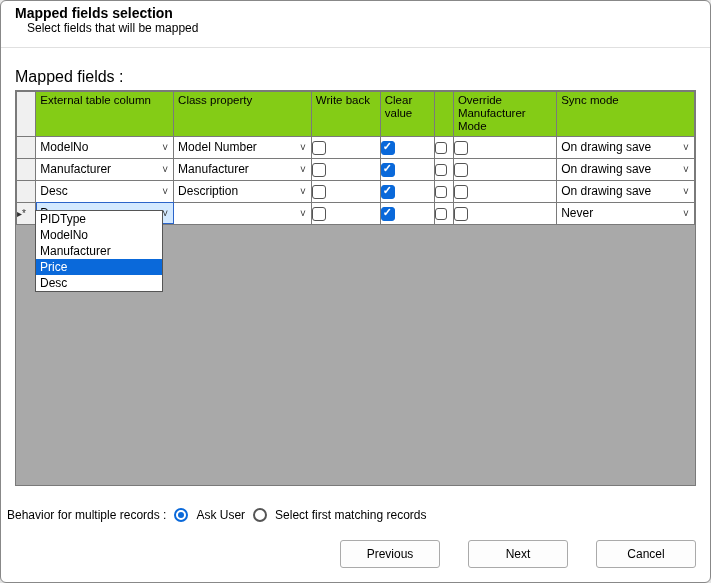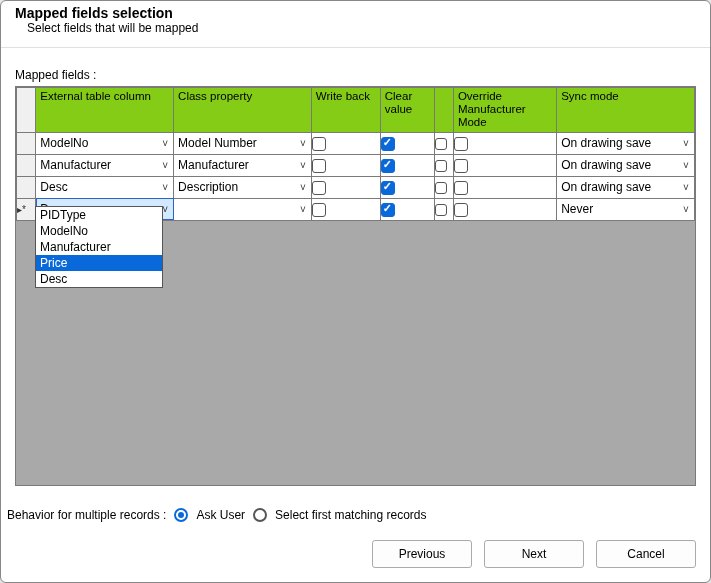--- a/index.html
+++ b/index.html
@@ -42,21 +42,21 @@
   }
   .header .heading { font-weight: bold; font-size: 14px; margin-bottom: 0; }
   .header .sub { padding-left: 12px; font-size: 12px; }
   
   .body {
     flex: 1;
     padding: 20px 14px 10px 14px;
     display: flex;
     flex-direction: column;
   }
-  .mapped-label { font-size: 12px; margin-bottom: 4px; }
+  .mapped-label { font-size: 16px; margin-bottom: 4px; }
   .grid-wrap {
     border: 1px solid #7a7a7a;
     background: #a9a9a9;
     flex: 1;
     position: relative;
     overflow: hidden;
   }
   .grid {
     width: 100%;
     border-collapse: collapse;
@@ -186,21 +186,21 @@
     position: absolute;
     top: 2px; left: 2px;
     width: 6px; height: 6px;
     border-radius: 50%;
     background: #0a69da;
   }
   
   .footer {
     display: flex;
     justify-content: flex-end;
-    gap: 12px;
+    gap: 28px;
     padding: 18px 14px 14px 14px;
   }
   .btn {
     min-width: 100px;
     padding: 6px 12px;
     text-align: center;
     border: 1px solid #aaa;
     border-radius: 3px;
     background: #fdfdfd;
     font-size: 12px;

